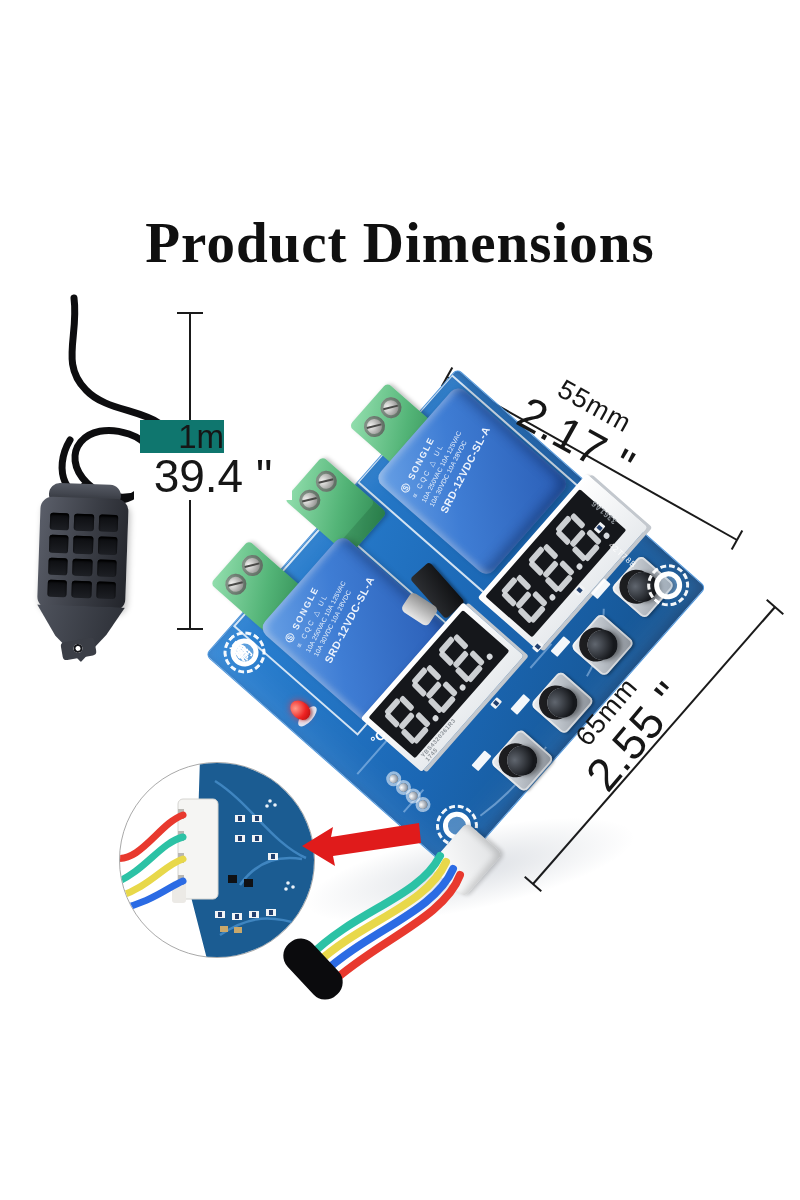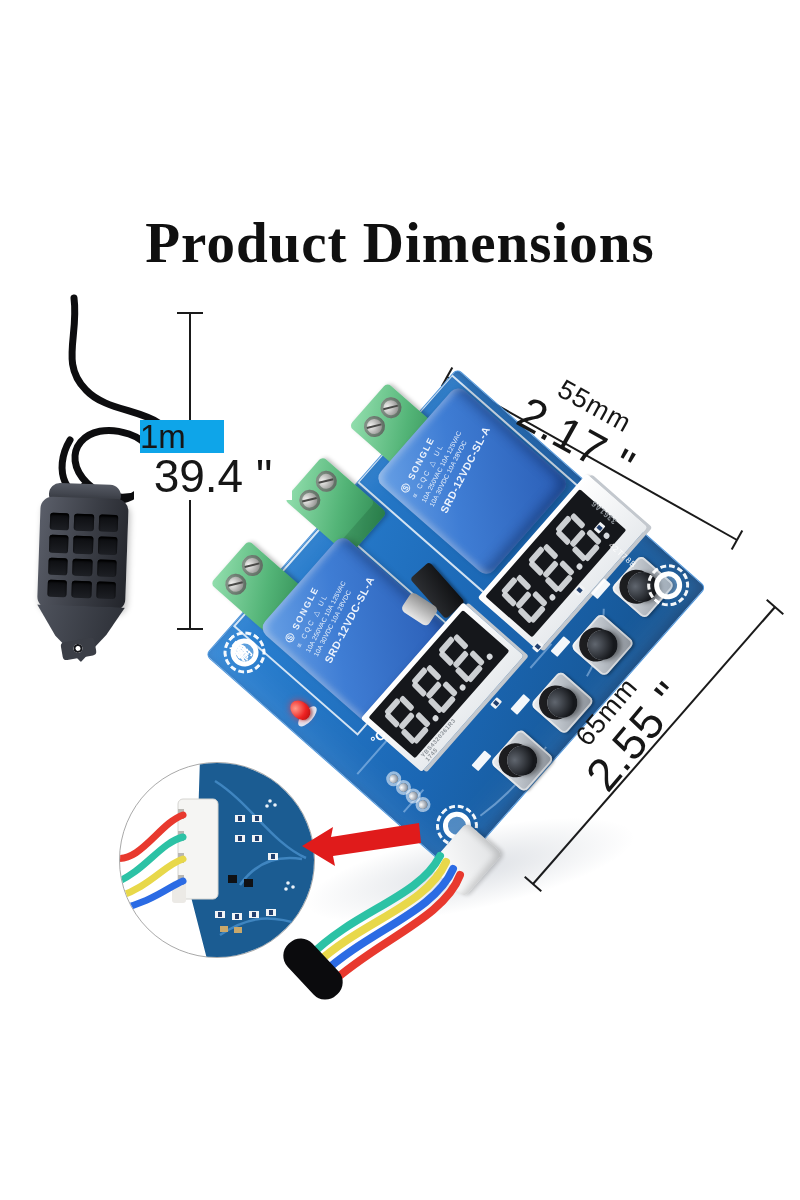--- a/index.html
+++ b/index.html
@@ -8,21 +8,21 @@
   .abs{position:absolute;}
   
   #title{position:absolute;left:0;top:210px;width:800px;text-align:center;
          font-family:"Liberation Serif",serif;font-weight:700;font-size:57px;
          letter-spacing:1px;color:#101010;z-index:6;}
   
   #underlay{position:absolute;left:0;top:0;z-index:1;}
   #overlay{position:absolute;left:0;top:0;z-index:4;}
   
   .dimlbl{position:absolute;z-index:6;color:#161616;line-height:1.02;}
-  #dim-cable-m{left:140px;top:420px;width:84px;text-align:left;font-size:33px;background:#0ea5e9;}
+  #dim-cable-m{left:140px;top:420px;width:84px;text-align:right;font-size:33px;background:#0f766e;}
   #dim-cable-i{left:134px;top:453px;width:158px;text-align:center;font-size:46px;background:#fff;}
   #dim-width{left:476px;top:390px;width:214px;text-align:center;transform:rotate(29deg);}
   #dim-height{left:516px;top:690px;width:218px;text-align:center;transform:rotate(-50deg);}
   .dim-metric{display:block;font-size:27px;letter-spacing:1px;}
   .dim-imperial{display:block;font-size:46px;letter-spacing:1px;}
   
   #board-shadow{left:300px;top:830px;width:340px;height:80px;z-index:1;
     background:radial-gradient(ellipse at center,rgba(40,60,90,.16),rgba(40,60,90,0) 70%);
     transform:rotate(-12deg);}
   #pcb{left:205px;top:655px;width:380px;height:330px;z-index:2;

